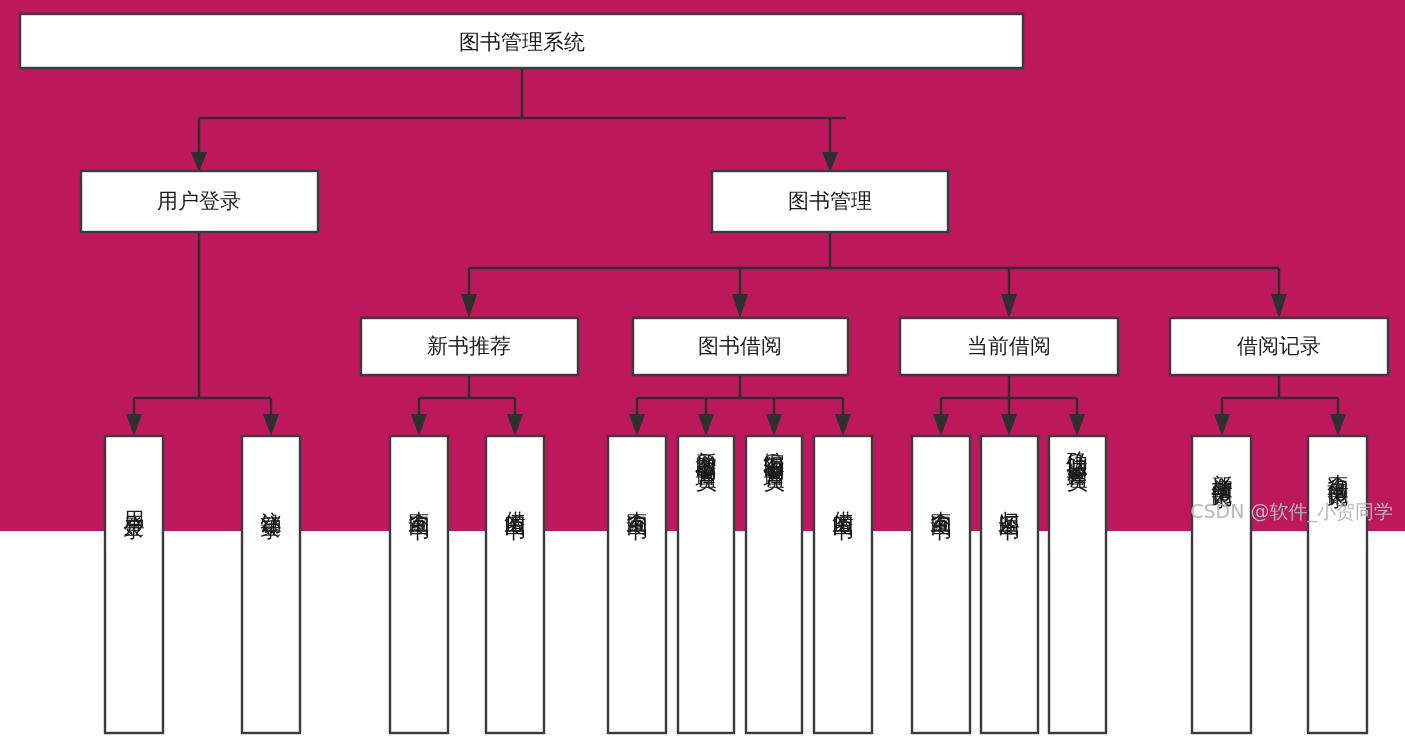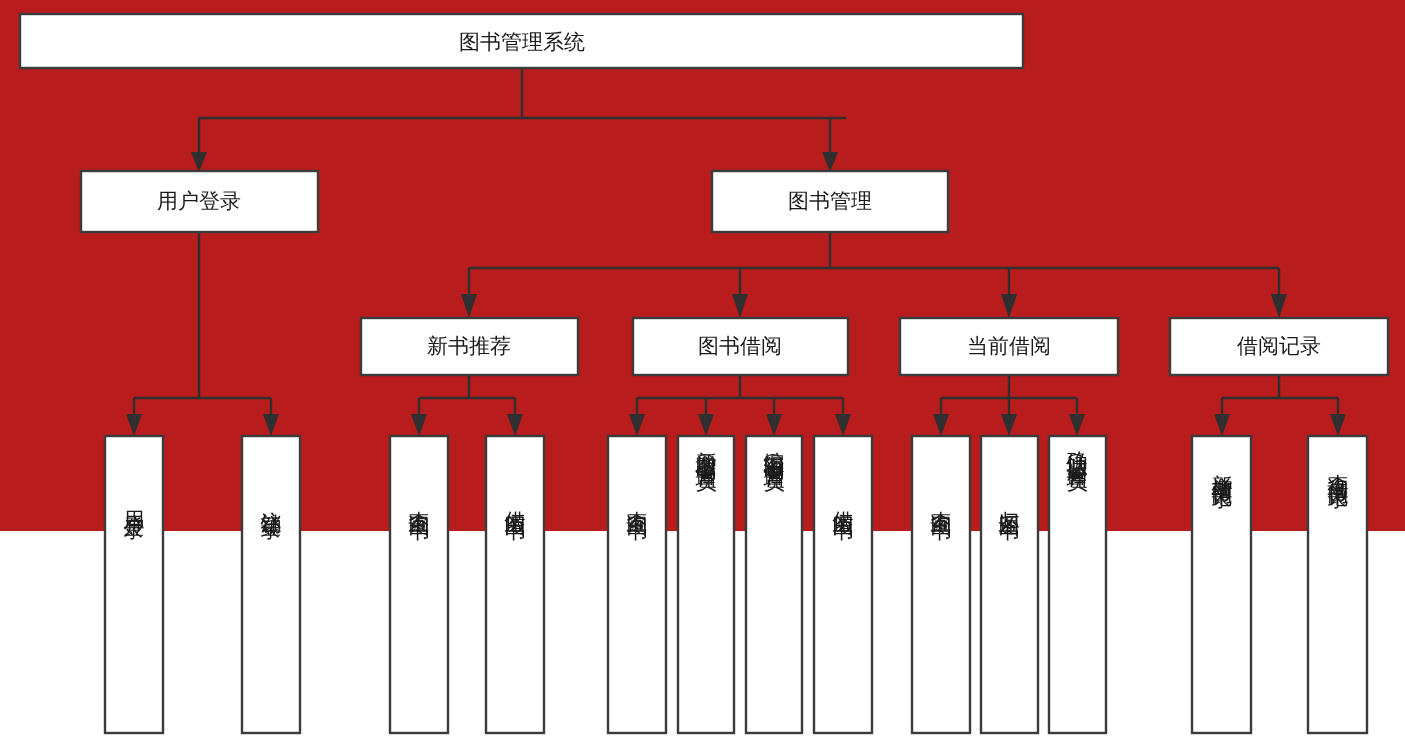--- a/index.html
+++ b/index.html
@@ -12,21 +12,21 @@
     width: 1405px;
     height: 747px;
     font-family: "DejaVu Sans", "Liberation Sans", sans-serif;
     overflow: hidden;
     position: relative;
   }
   #diagram-root {
     position: relative;
     width: 1405px;
     height: 531px;
-    background: #b91c1c;
+    background: #be185d;
   }
   svg.tree-svg {
     position: absolute;
     left: 0;
     top: 0;
     width: 1405px;
     height: 747px;
     display: block;
   }
   .node-box {
@@ -235,14 +235,15 @@
       <text class="node-label-v" x="1222" y="466">新增借阅记录</text>
     </g>
 
     <g>
       <rect class="node-box" x="1308" y="436" width="59" height="297"></rect>
       <text class="node-label-v" x="1338" y="466">查询借阅记录</text>
     </g>
 
   </svg>
 
+  <div class="watermark">CSDN @软件_小贺同学</div>
 
 </div>
 
 </body></html>

